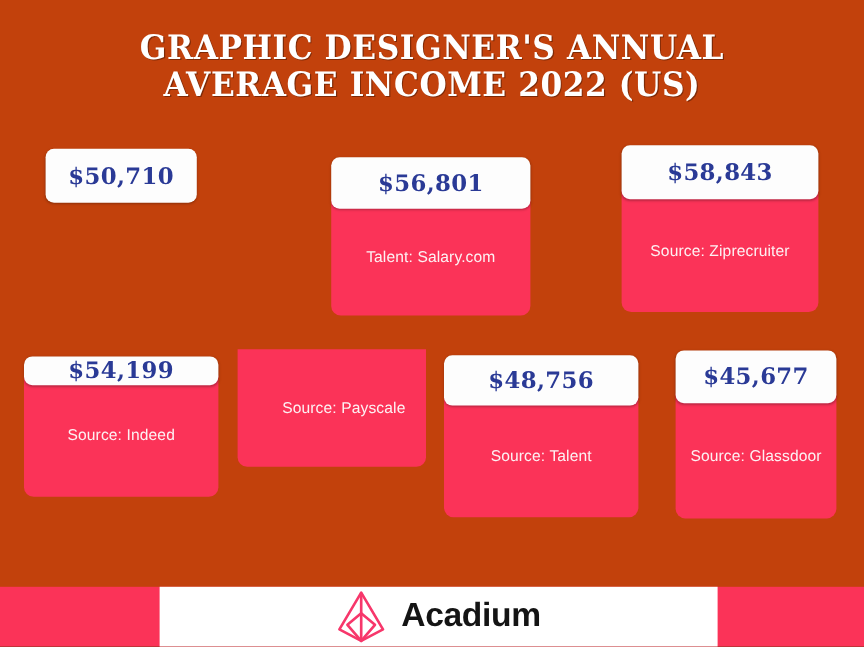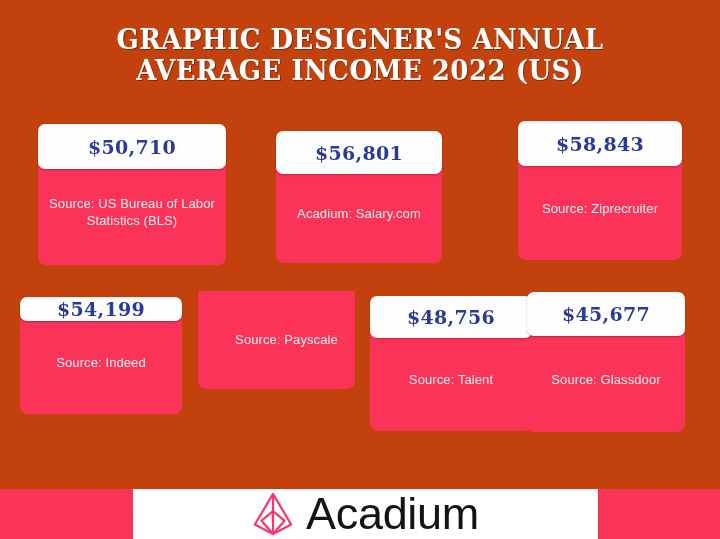--- a/index.html
+++ b/index.html
@@ -83,21 +83,21 @@
   }
   .card-source {
     font-family: "Liberation Sans", sans-serif;
     font-size: 13px;
     line-height: 17px;
     color: #fdf1f3;
     letter-spacing: 0.1px;
   }
 
   
-  .c1 { left: 38px;  top: 124px; width: 188px; }
+  .c1 { left: 38px;  top: 124px; width: 126px; }
   .c1 .card-head { height: 45px; }
   .c1 .card-body { height: 104px; }
 
   .c2 { left: 276px; top: 131px; width: 166px; }
   .c2 .card-head { height: 43px; text-align: center; }
   .c2 .card-body { height: 97px; }
 
   .c3 { left: 518px; top: 121px; width: 164px; }
   .c3 .card-head { height: 45px; }
   .c3 .card-body { height: 102px; }
@@ -108,21 +108,21 @@
   .c4 .card-body { height: 101px; }
 
   .c5 { left: 198px; top: 299px; width: 157px; }
   .c5 .card-head { height: 41px; }
   .c5 .card-body { height: 98px; padding-left: 28px; }
 
   .c6 { left: 370px; top: 296px; width: 162px; }
   .c6 .card-head { height: 42px; }
   .c6 .card-body { height: 101px; }
 
-  .c7 { left: 527px; top: 292px; width: 158px; }
+  .c7 { left: 563px; top: 292px; width: 134px; }
   .c7 .card-head { height: 44px; }
   .c7 .card-body { height: 104px; }
 
   
   .footer-band {
     position: absolute;
     left: 0;
     bottom: 0;
     width: 720px;
     height: 50px;
@@ -141,53 +141,50 @@
     gap: 12px;
   }
   .logo-mark {
     display: block;
     width: 42px;
     height: 44px;
     flex: none;
   }
   .logo-word {
     font-family: "Liberation Sans", sans-serif;
-    font-size: 45px;
-    font-weight: normal;
+    font-size: 28px;
+    font-weight: bold;
     letter-spacing: -0.3px;
     color: #141414;
     line-height: 1;
     padding-bottom: 2px;
   }
 </style>
 </head>
 <body>
 
 <div class="infographic">
 
   <div class="title-block">
     <span class="title-line">GRAPHIC DESIGNER'S ANNUAL</span>
     <span class="title-line">AVERAGE INCOME 2022 (US)</span>
   </div>
 
   <div class="card c1">
     <div class="card-head">
       <span class="card-amount">$50,710</span>
     </div>
-    <div class="card-body">
-      <span class="card-source">Source: US Bureau of Labor Statistics (BLS)</span>
-    </div>
   </div>
 
   <div class="card c2">
     <div class="card-head">
       <span class="card-amount">$56,801</span>
     </div>
     <div class="card-body">
-      <span class="card-source">Acadium: Salary.com</span>
+      <span class="card-source">Talent: Salary.com</span>
     </div>
   </div>
 
   <div class="card c3">
     <div class="card-head">
       <span class="card-amount">$58,843</span>
     </div>
     <div class="card-body">
       <span class="card-source">Source: Ziprecruiter</span>
     </div>

